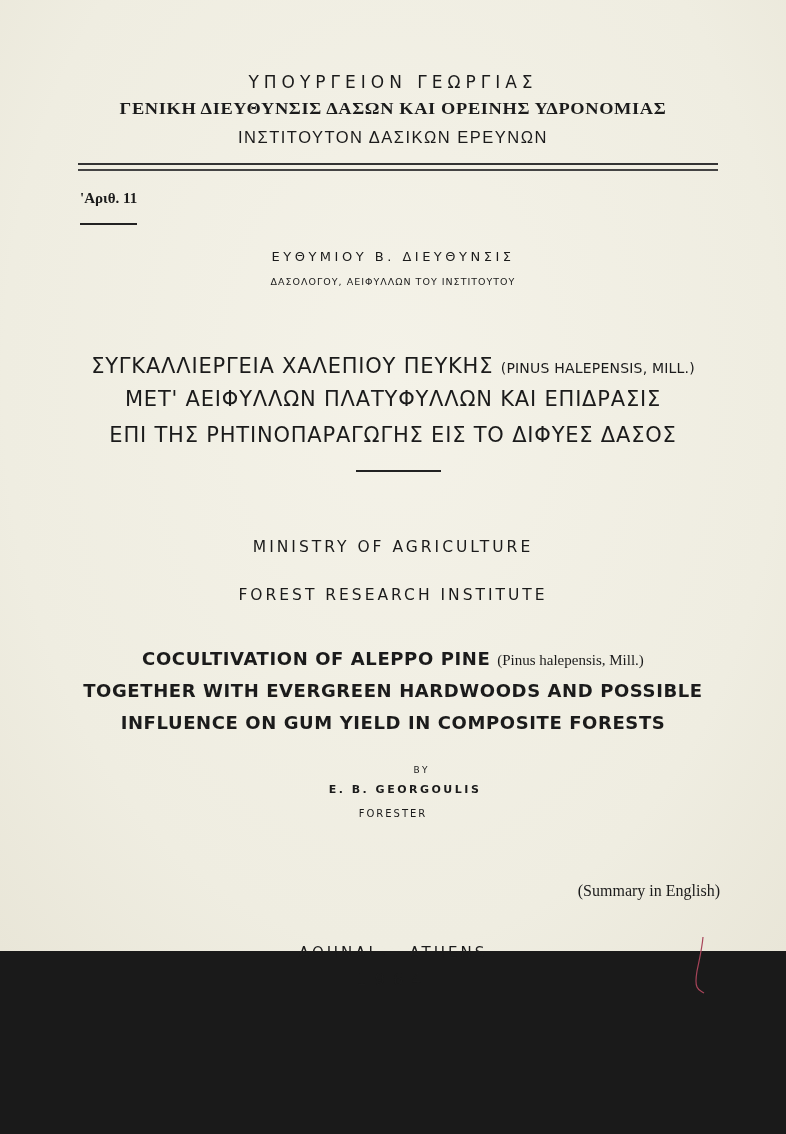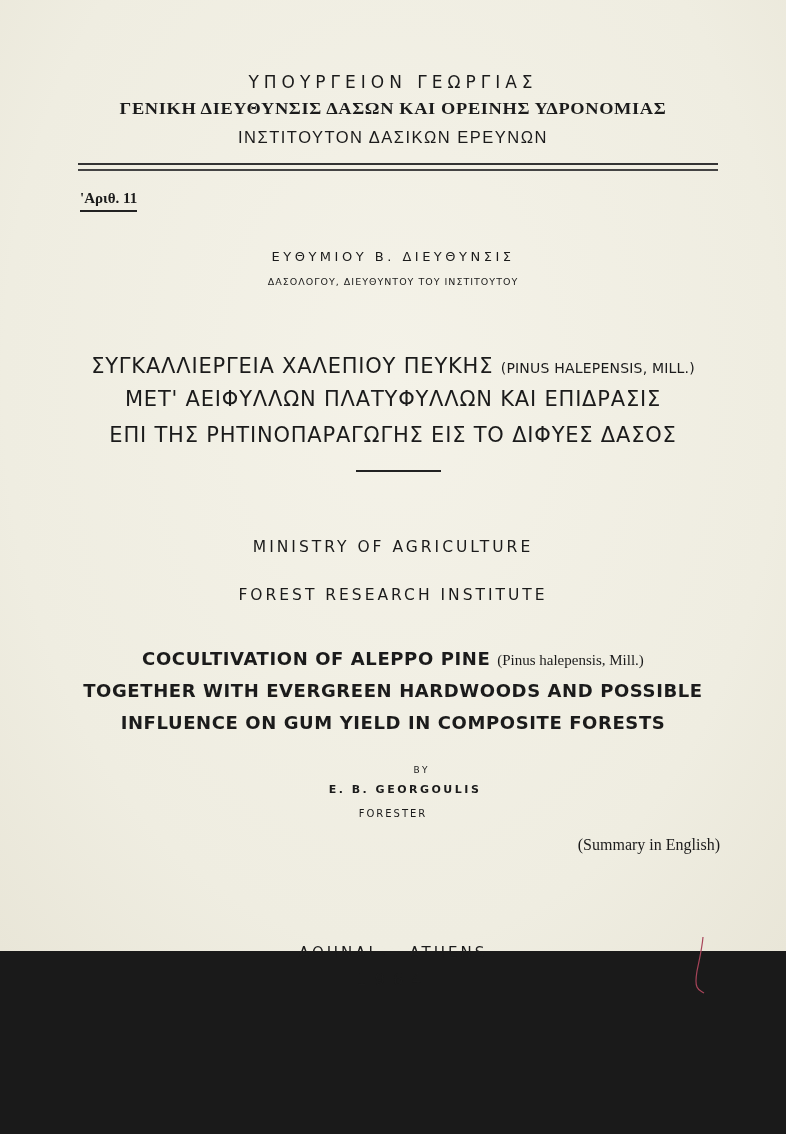--- a/index.html
+++ b/index.html
@@ -27,21 +27,21 @@
     .directorate-gr { top: 98px; font-size: 17.5px; font-weight: bold; letter-spacing: 0.6px; transform: scaleX(1.05); }
     .institute-gr { top: 128px; font-size: 16.5px; letter-spacing: 1.5px; }
 
     .rule { position: absolute; left: 78px; width: 640px; background: #333; }
     .rule-1 { top: 163px; height: 2px; }
     .rule-2 { top: 169px; height: 1.5px; background: #444; }
 
     .series-num {
       position: absolute; left: 80px; top: 190px;
       font-size: 15px; font-weight: bold;
-      padding-bottom: 3px; border-bottom: 2px solid #222;
+      padding-bottom: 16px; border-bottom: 2px solid #222;
     }
 
     .author-gr { top: 249px; font-size: 13px; letter-spacing: 3.5px; }
     .author-title-gr { top: 276px; font-size: 9.5px; letter-spacing: 1px; }
 
     .title-gr { font-size: 21px; letter-spacing: 0.8px; }
     .title-gr-1 { top: 354px; }
     .title-gr-2 { top: 387px; }
     .title-gr-3 { top: 423px; }
     .title-gr .latin { font-size: 14px; letter-spacing: 0.2px; }
@@ -55,21 +55,21 @@
     .title-en-1 { top: 648px; }
     .title-en-2 { top: 680px; }
     .title-en-3 { top: 712px; }
     .title-en .latin { font-family: "Liberation Serif", serif; font-weight: normal; font-size: 15px; letter-spacing: 0; }
 
     .by { top: 765px; font-size: 9px; letter-spacing: 3px; padding-left: 29px; }
     .author-en { top: 783px; font-size: 11px; font-weight: bold; letter-spacing: 2.5px; padding-left: 12px; }
     .author-role-en { top: 808px; font-size: 10px; letter-spacing: 2px; }
 
     .summary-note {
-      position: absolute; right: 66px; top: 836px;
+      position: absolute; right: 66px; top: 882px;
       font-size: 16px; white-space: nowrap;
     }
 
     .place { top: 944px; font-size: 15px; letter-spacing: 3px; }
     .year { top: 970px; font-size: 16px; letter-spacing: 8px; }
 
     .pen-mark { position: absolute; left: 690px; top: 935px; width: 20px; height: 60px; }
   </style>
 </head>
 <body>
@@ -79,21 +79,21 @@
   <div class="line sans ministry-gr">ΥΠΟΥΡΓΕΙΟΝ ΓΕΩΡΓΙΑΣ</div>
   <div class="line serif directorate-gr">ΓΕΝΙΚΗ ΔΙΕΥΘΥΝΣΙΣ ΔΑΣΩΝ ΚΑΙ ΟΡΕΙΝΗΣ ΥΔΡΟΝΟΜΙΑΣ</div>
   <div class="line cond institute-gr">ΙΝΣΤΙΤΟΥΤΟΝ ΔΑΣΙΚΩΝ ΕΡΕΥΝΩΝ</div>
 
   <div class="rule rule-1"></div>
   <div class="rule rule-2"></div>
 
   <div class="series-num serif">'Αριθ. 11</div>
 
   <div class="line sans author-gr">ΕΥΘΥΜΙΟΥ Β. ΔΙΕΥΘΥΝΣΙΣ</div>
-  <div class="line sans author-title-gr">ΔΑΣΟΛΟΓΟΥ, ΔΙΕΥΘΥΝΤΟΥ ΤΟΥ ΙΝΣΤΙΤΟΥΤΟΥ</div>
+  <div class="line sans author-title-gr">ΔΑΣΟΛΟΓΟΥ, ΑΕΙΦΥΛΛΩΝ ΤΟΥ ΙΝΣΤΙΤΟΥΤΟΥ</div>
 
   <div class="line sans title-gr title-gr-1">
     <span>ΣΥΓΚΑΛΛΙΕΡΓΕΙΑ ΧΑΛΕΠΙΟΥ ΠΕΥΚΗΣ</span>
     <span class="latin">(PINUS HALEPENSIS, MILL.)</span>
   </div>
   <div class="line sans title-gr title-gr-2">ΜΕΤ' ΑΕΙΦΥΛΛΩΝ ΠΛΑΤΥΦΥΛΛΩΝ ΚΑΙ ΕΠΙΔΡΑΣΙΣ</div>
   <div class="line sans title-gr title-gr-3">ΕΠΙ ΤΗΣ ΡΗΤΙΝΟΠΑΡΑΓΩΓΗΣ ΕΙΣ ΤΟ ΔΙΦΥΕΣ ΔΑΣΟΣ</div>
 
   <div class="short-rule"></div>
 

